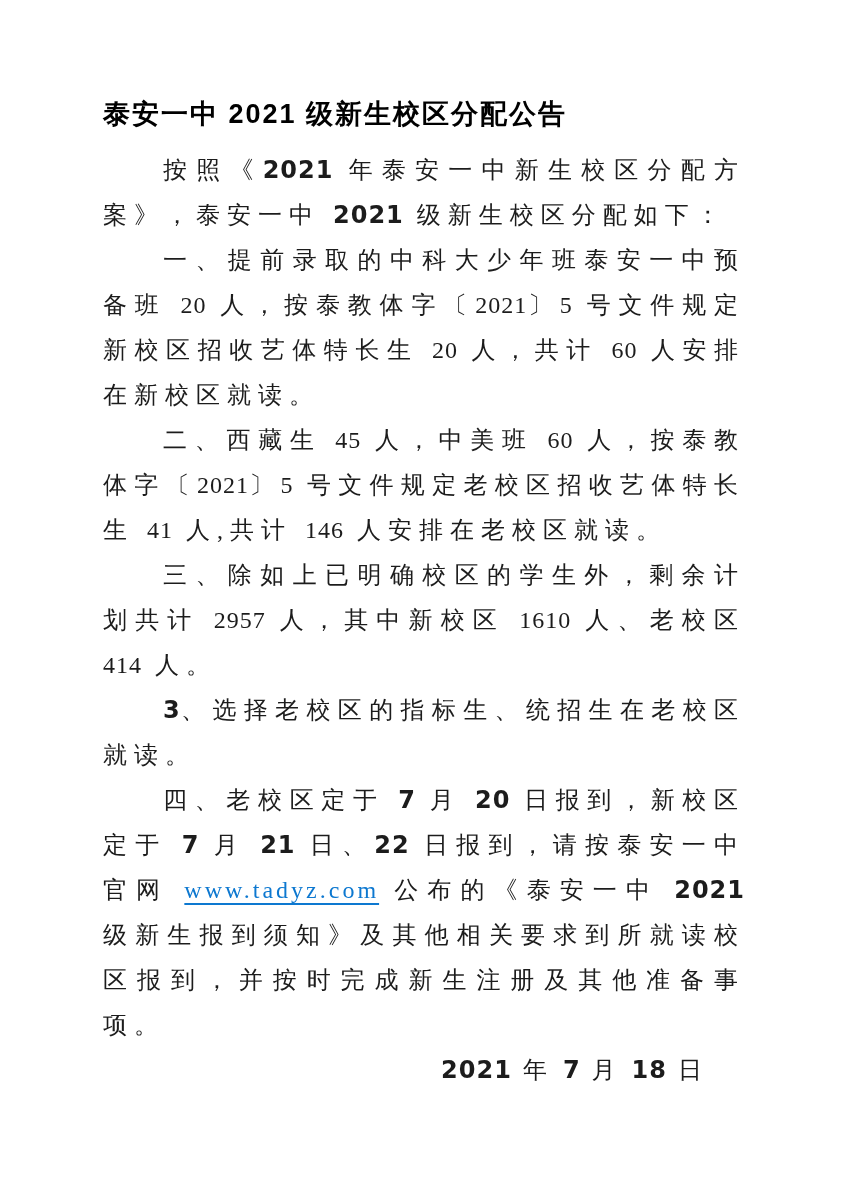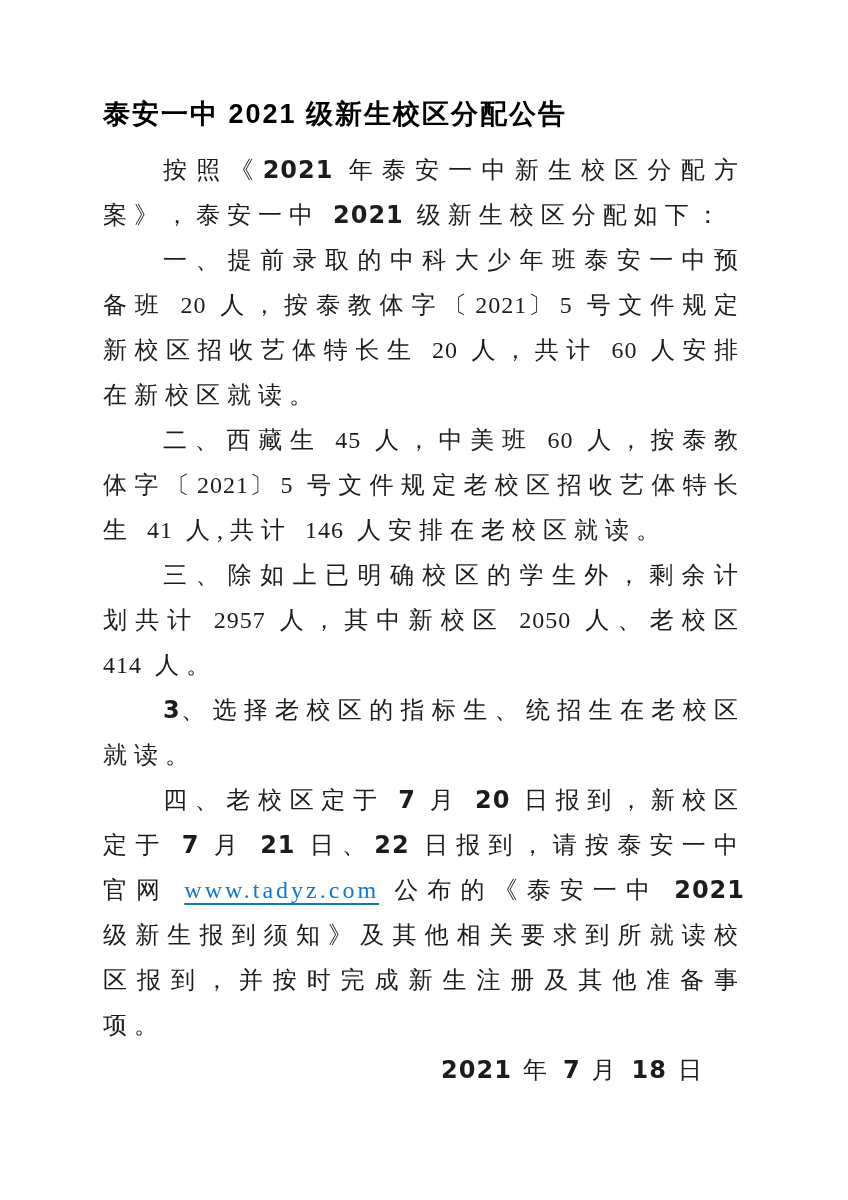--- a/index.html
+++ b/index.html
@@ -63,18 +63,18 @@
 </style>
 </head>
 <body>
 
 <div class="page">
   <h1 class="doc-title">泰安一中 2021 级新生校区分配公告</h1>
   <div id="paragraphs">
       <p class="para indent"><span class="cn">按照《</span><span class="num">2021</span><span class="cn"> 年泰安一中新生校区分配方案》，泰安一中 </span><span class="num">2021</span><span class="cn"> 级新生校区分配如下：</span></p>
       <p class="para indent"><span class="cn">一、提前录取的中科大少年班泰安一中预备班 </span><span class="sn">20</span><span class="cn"> 人，按泰教体字〔</span><span class="sn">2021</span><span class="cn">〕</span><span class="sn">5</span><span class="cn"> 号文件规定新校区招收艺体特长生 </span><span class="sn">20</span><span class="cn"> 人，共计 </span><span class="sn">60</span><span class="cn"> 人安排在新校区就读。</span></p>
       <p class="para indent"><span class="cn">二、西藏生 </span><span class="sn">45</span><span class="cn"> 人，中美班 </span><span class="sn">60</span><span class="cn"> 人，按泰教体字〔</span><span class="sn">2021</span><span class="cn">〕</span><span class="sn">5</span><span class="cn"> 号文件规定老校区招收艺体特长生 </span><span class="sn">41</span><span class="cn"> 人,共计 </span><span class="sn">146</span><span class="cn"> 人安排在老校区就读。</span></p>
-      <p class="para indent"><span class="cn">三、除如上已明确校区的学生外，剩余计划共计 </span><span class="sn">2957</span><span class="cn"> 人，其中新校区 </span><span class="sn">2050</span><span class="cn"> 人、老校区 </span><span class="sn">414</span><span class="cn"> 人。</span></p>
+      <p class="para indent"><span class="cn">三、除如上已明确校区的学生外，剩余计划共计 </span><span class="sn">2957</span><span class="cn"> 人，其中新校区 </span><span class="sn">1610</span><span class="cn"> 人、老校区 </span><span class="sn">414</span><span class="cn"> 人。</span></p>
       <p class="para indent"><span class="num">3</span><span class="cn">、选择老校区的指标生、统招生在老校区就读。</span></p>
       <p class="para indent"><span class="cn">四、老校区定于 </span><span class="num">7</span><span class="cn"> 月 </span><span class="num">20</span><span class="cn"> 日报到，新校区定于 </span><span class="num">7</span><span class="cn"> 月 </span><span class="num">21</span><span class="cn"> 日、</span><span class="num">22</span><span class="cn"> 日报到，请按泰安一中官网 </span><a class="link" href="#">www.tadyz.com</a><span class="cn"> 公布的《泰安一中 </span><span class="num">2021</span><span class="cn"> 级新生报到须知》及其他相关要求到所就读校区报到，并按时完成新生注册及其他准备事项。</span></p>
       <p class="para date-line"><span class="num">2021</span><span class="cn"> 年 </span><span class="num">7</span><span class="cn"> 月 </span><span class="num">18</span><span class="cn"> 日</span></p>
     </div>
 </div>
 
 </body></html>

